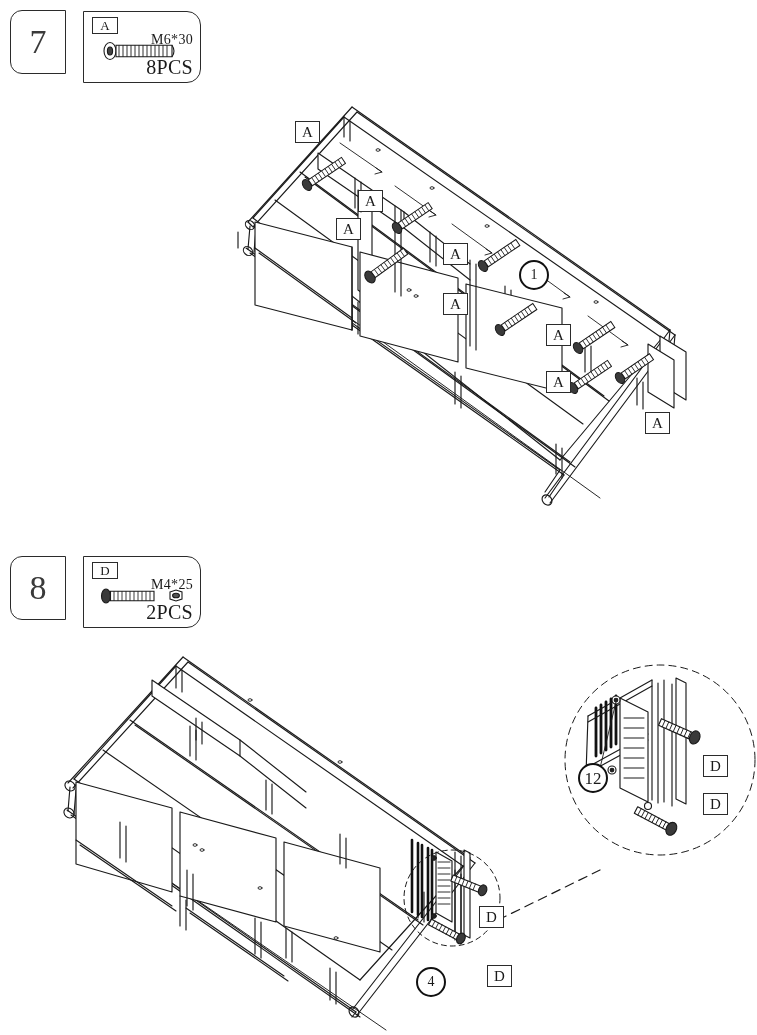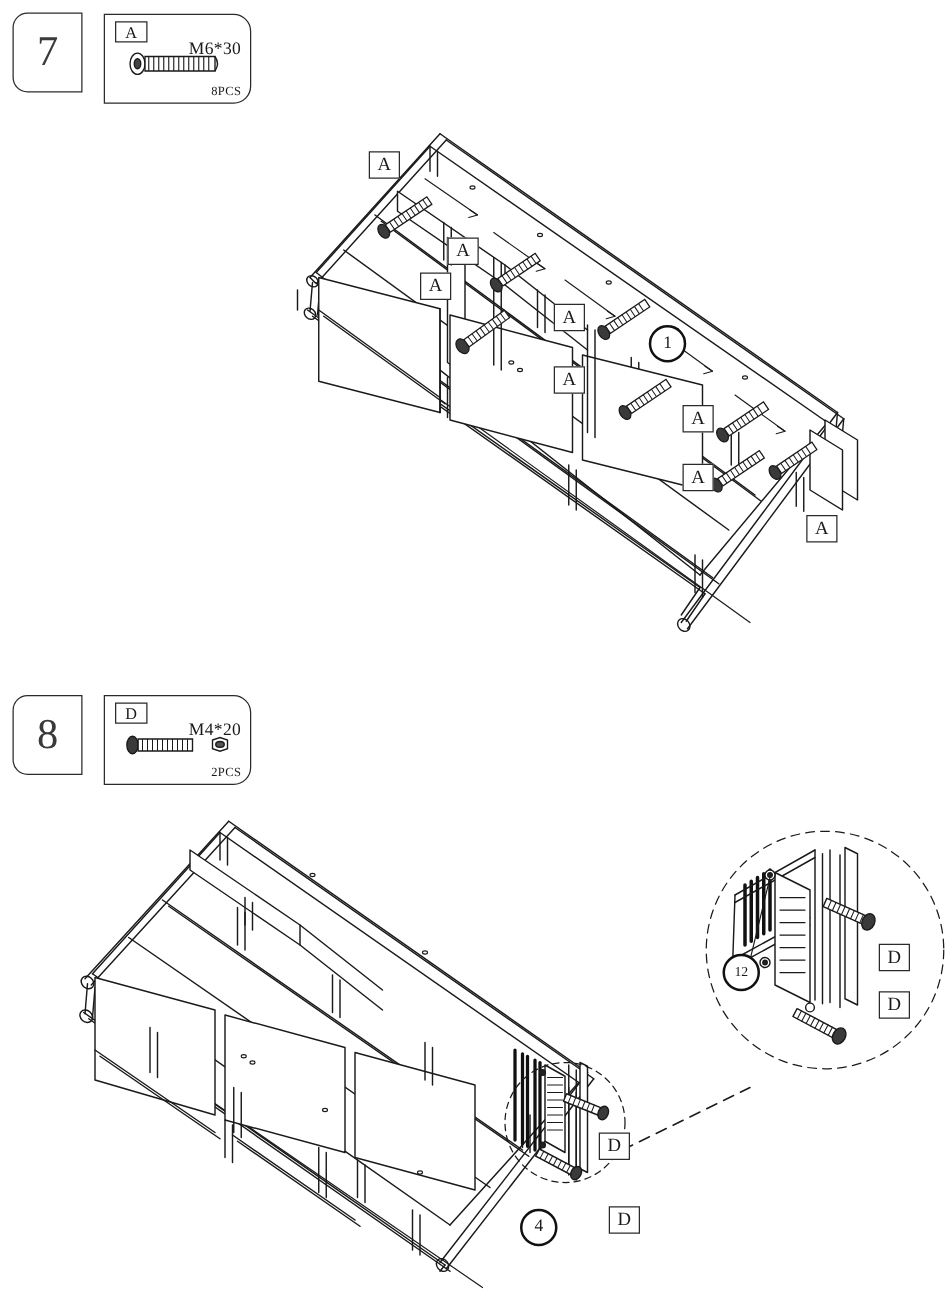--- a/index.html
+++ b/index.html
@@ -30,21 +30,21 @@
     box-sizing:border-box;background:#fff;
   }
   .hw-tag{
     position:absolute;left:8px;top:5px;
     width:26px;height:17px;border:1.4px solid #2b2b2b;
     box-sizing:border-box;background:#fff;
     display:flex;align-items:center;justify-content:center;
     font-size:13px;line-height:1;
   }
   .hw-size{position:absolute;right:7px;top:20px;font-size:14px;letter-spacing:.3px;}
-  .hw-qty{position:absolute;right:7px;bottom:3px;font-size:10px;letter-spacing:.3px;}
+  .hw-qty{position:absolute;right:7px;bottom:3px;font-size:20px;letter-spacing:.3px;}
   .hw-art{position:absolute;left:0;top:26px;width:118px;height:26px;}
 
   
   .callout{
     position:absolute;width:25px;height:22px;
     border:1.5px solid #2b2b2b;background:#fff;
     box-sizing:border-box;
     display:flex;align-items:center;justify-content:center;
     font-size:15px;line-height:1;z-index:30;
   }
@@ -252,21 +252,21 @@
 </div>
 
 <div class="step-block" id="step8-block">
 
   <div class="step-num-box" style="left:10px;top:16px;">
     <span>8</span>
   </div>
 
   <div class="hw-box" style="left:83px;top:16px;">
     <div class="hw-tag">D</div>
-    <div class="hw-size">M4*20</div>
+    <div class="hw-size">M4*25</div>
     <div class="hw-qty">2PCS</div>
     <svg class="hw-art" viewBox="0 0 118 26">
       <g fill="none" stroke="#1a1a1a" stroke-width="1.1">
         <ellipse cx="22" cy="13" rx="4.5" ry="7" fill="#3a3a3a"></ellipse>
         <path d="M26.5 8.2 H70 V17.8 H26.5 Z" fill="#fff"></path>
         <path d="M30 8.2 V17.8 M34 8.2 V17.8 M38 8.2 V17.8 M42 8.2 V17.8 M46 8.2 V17.8
                  M50 8.2 V17.8 M54 8.2 V17.8 M58 8.2 V17.8 M62 8.2 V17.8 M66 8.2 V17.8" stroke-width="0.85"></path>
         <path d="M86 9 L92 7 L98 9 L98 16 L92 18 L86 16 Z" fill="#fff"></path>
         <ellipse cx="92" cy="12.5" rx="3.4" ry="2.3" fill="#555"></ellipse>
       </g>
@@ -422,14 +422,14 @@
       </g>
     </g>
   </svg>
 
   <div class="callout" style="left:479px;top:366px;">D</div>
   <div class="callout" style="left:487px;top:425px;">D</div>
   <div class="callout" style="left:703px;top:215px;">D</div>
   <div class="callout" style="left:703px;top:253px;">D</div>
 
   <div class="idx" style="left:416px;top:427px;width:26px;height:26px;">4</div>
-  <div class="idx" style="left:578px;top:223px;width:26px;height:26px;font-size:11px;">12</div>
+  <div class="idx" style="left:578px;top:223px;width:26px;height:26px;font-size:17px;">12</div>
 </div>
 
 </body></html>

